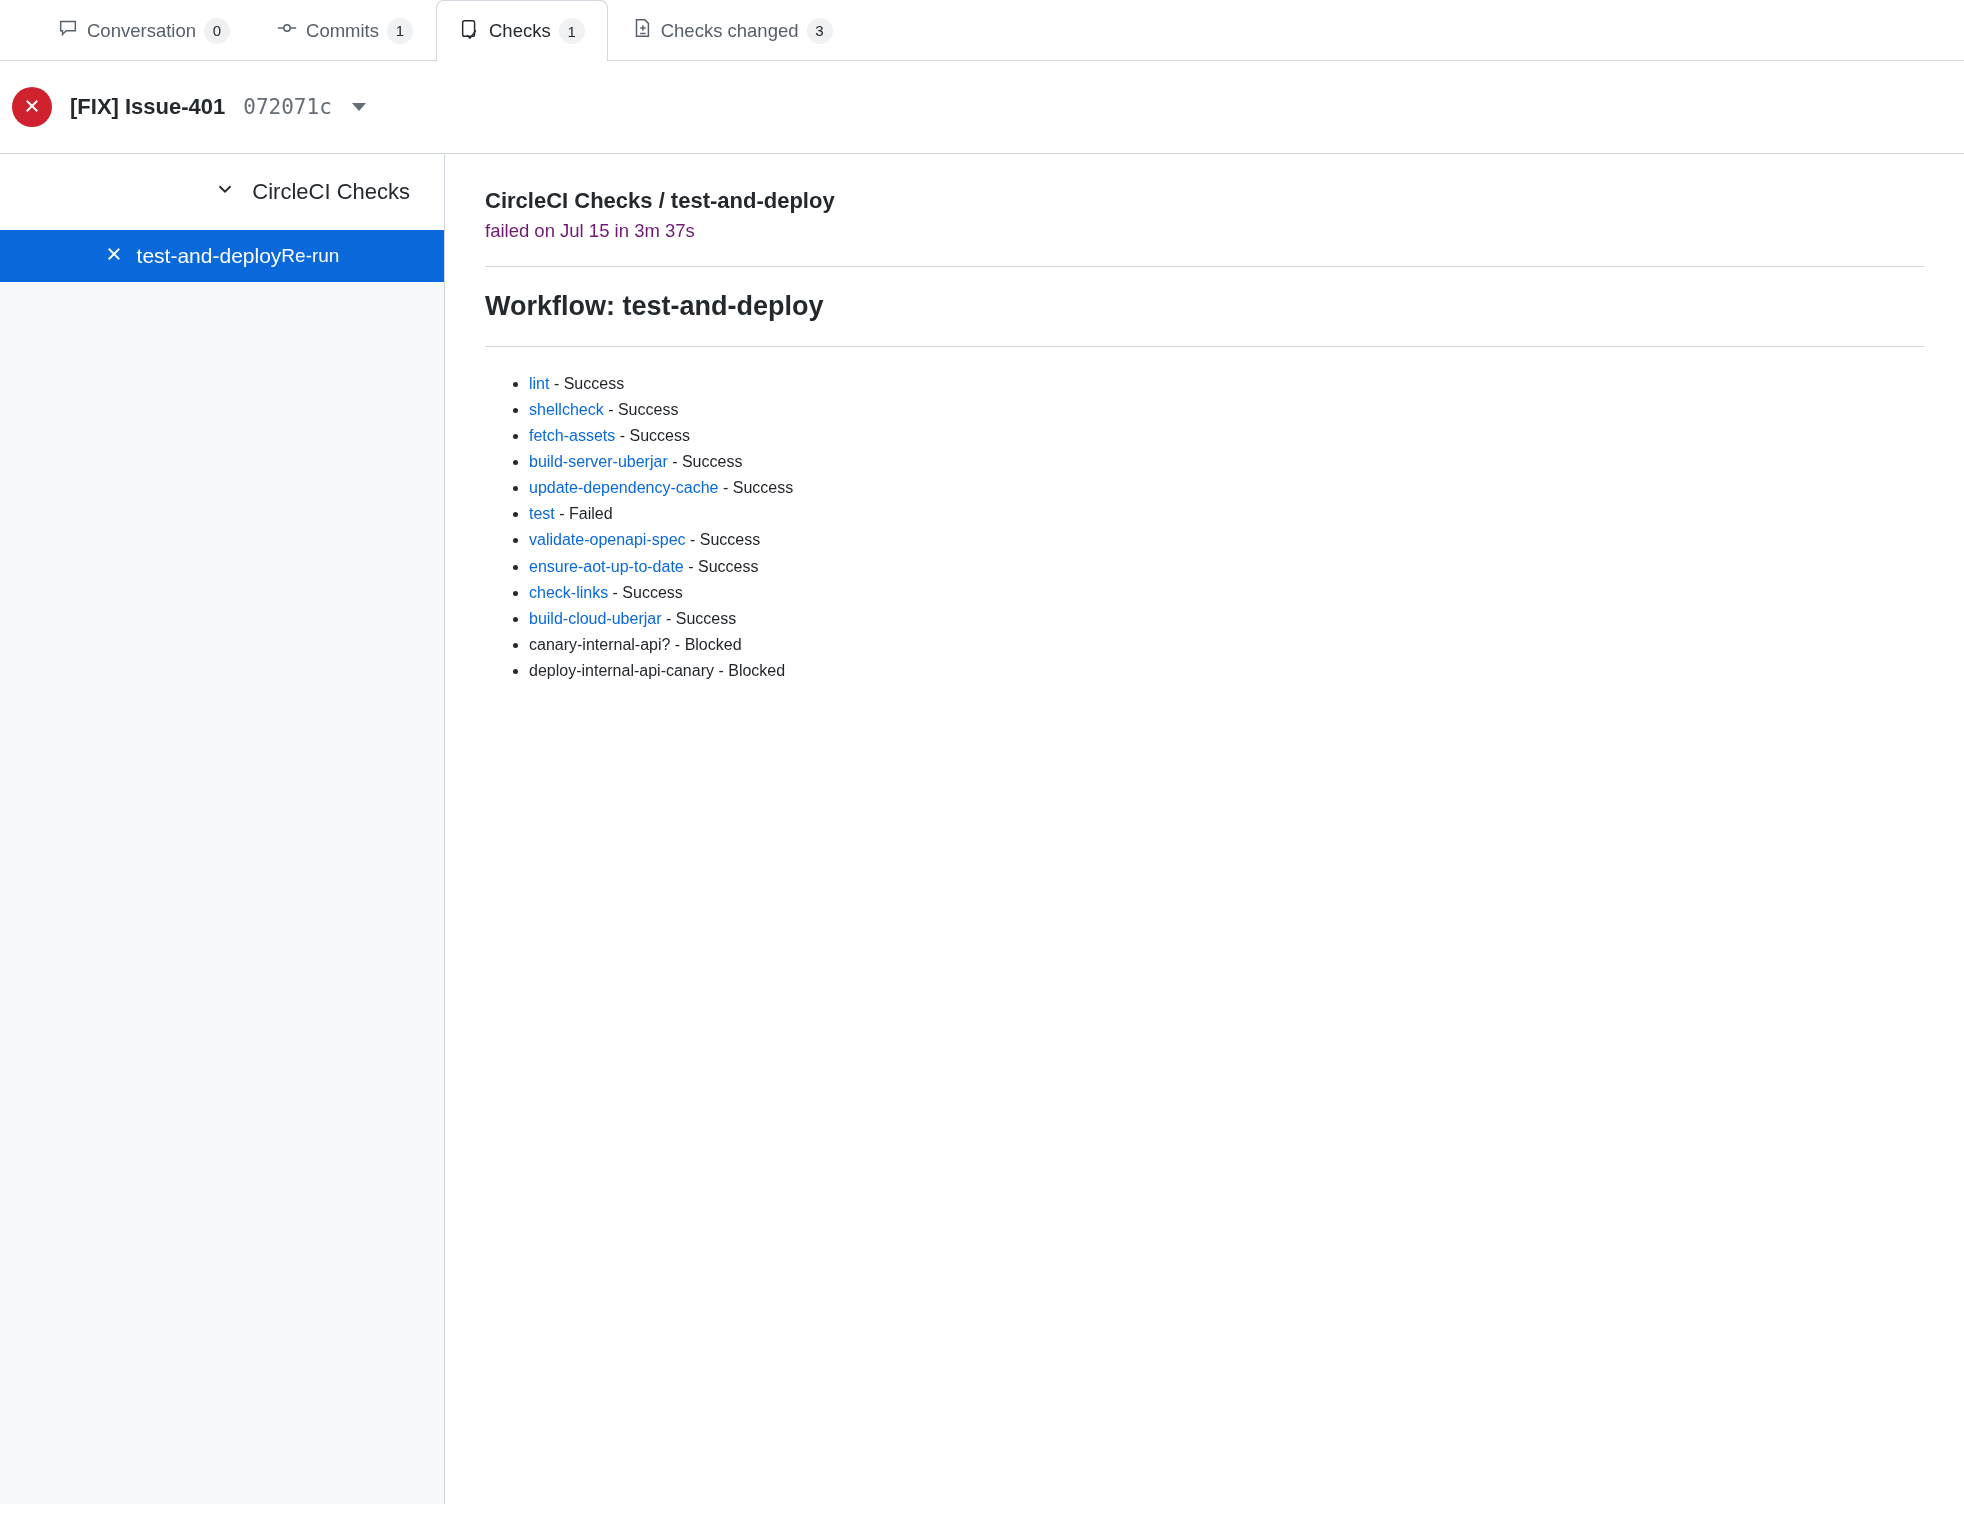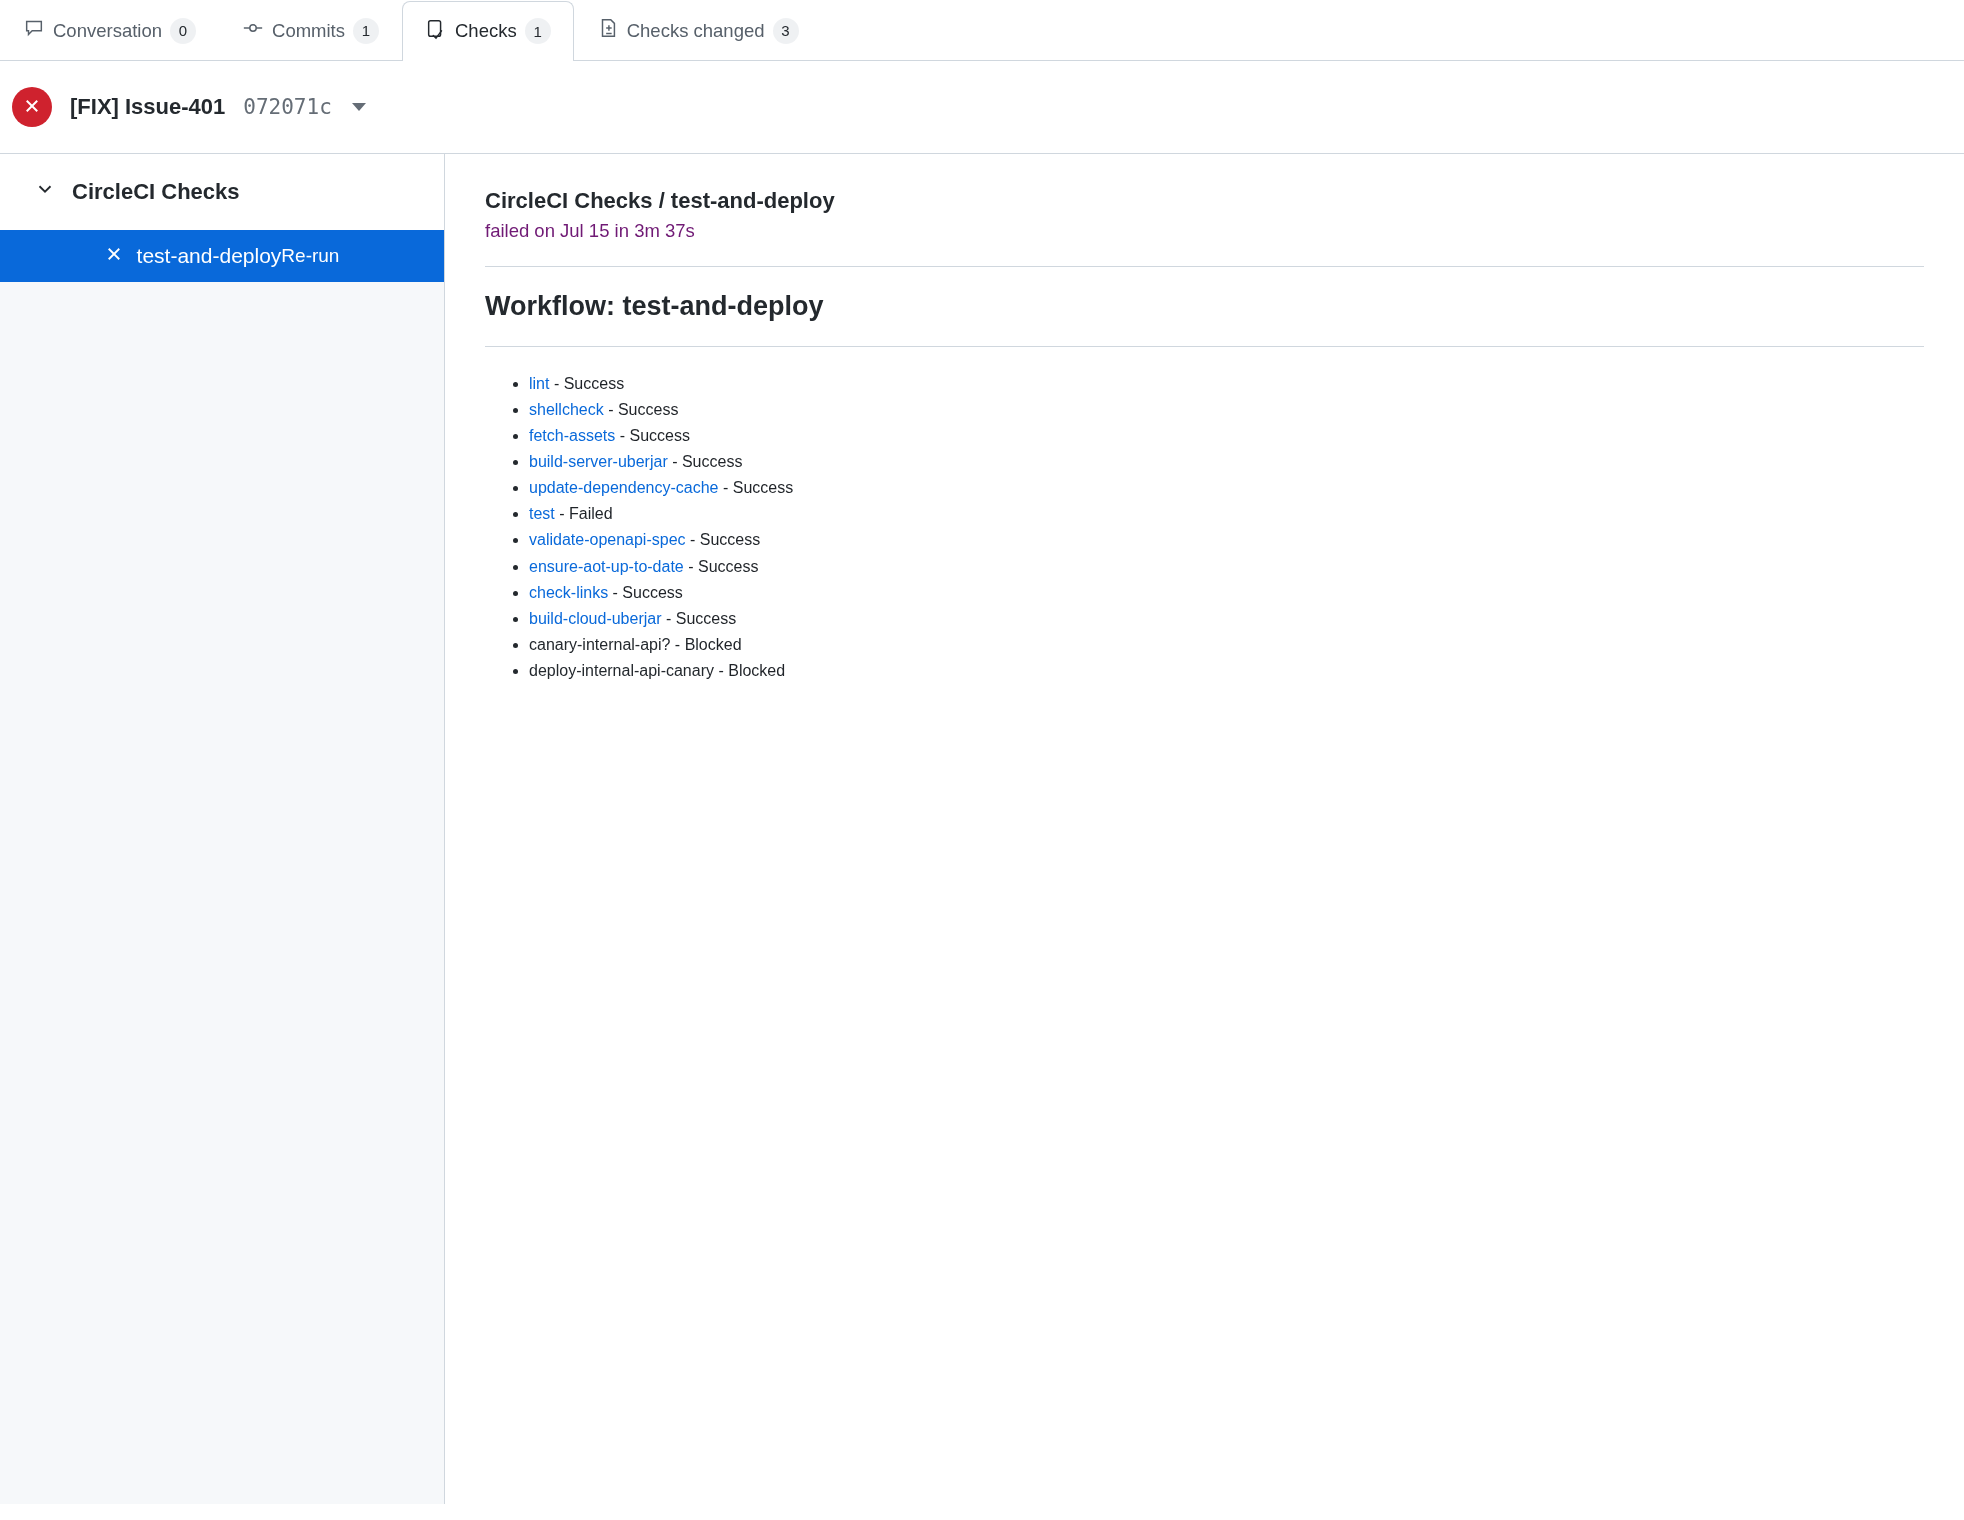--- a/index.html
+++ b/index.html
@@ -5,22 +5,22 @@
     * { margin: 0; padding: 0; box-sizing: border-box; }
     body {
       font-family: -apple-system, BlinkMacSystemFont, "Segoe UI", Helvetica, Arial, sans-serif;
       color: #24292e;
       background: #fff;
       font-size: 14px;
     }
     .tabs {
       display: flex;
       border-bottom: 1px solid #d0d7de;
+      padding-left: 34px;
       gap: 0;
-      align-items: center;
     }
     .tab {
       display: flex;
       align-items: center;
       gap: 8px;
       padding: 16px 22px;
       cursor: pointer;
       font-size: 18.5px;
       color: #57606a;
       border: 1px solid transparent;
@@ -84,21 +84,22 @@
       display: flex;
       flex-direction: column;
     }
     .suite-header {
       background: #fff;
       padding: 24px 34px;
       display: flex;
       align-items: center;
       gap: 16px;
       font-size: 22px;
-      font-weight: 700;
+      font-weight: 400;
+      justify-content: flex-end;
     }
     .suite-header svg { width: 22px; height: 22px; stroke: #24292e; stroke-width: 2; fill: none; }
     .check-item {
       background: #0969da;
       color: #fff;
       padding: 14px 34px;
       display: flex;
       align-items: center;
       justify-content: center;
       font-size: 21px;

